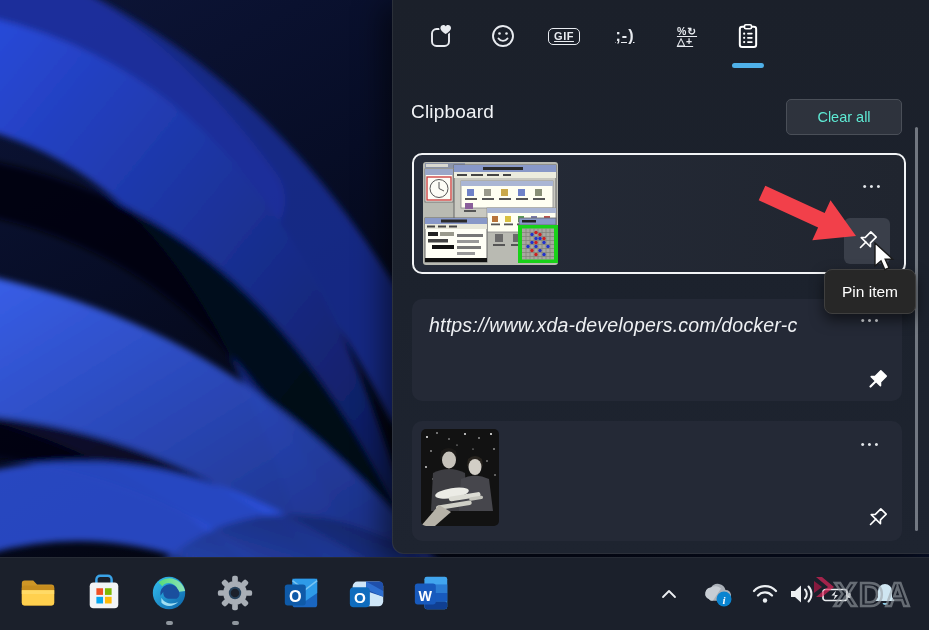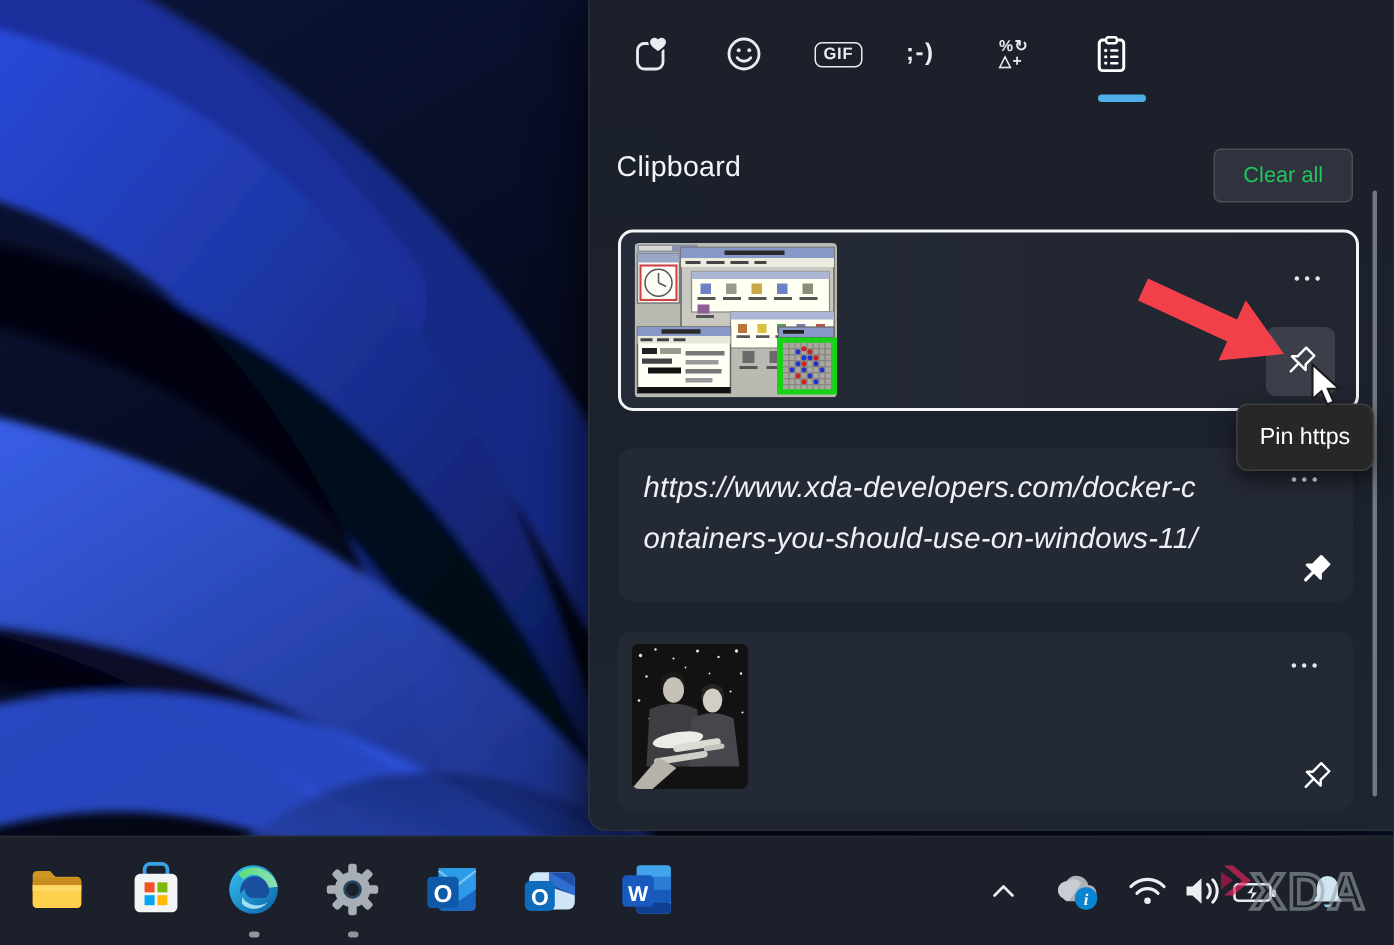--- a/index.html
+++ b/index.html
@@ -12,29 +12,29 @@
   
   .wallpaper{left:0;top:0;width:929px;height:630px;z-index:0;}
 
   
   .panel{left:392px;top:0;width:537px;height:553px;z-index:5;
     background:linear-gradient(180deg,#1b202a 0%,#1c222d 55%,#1e2430 100%);
     border-left:1px solid rgba(255,255,255,.07);
     border-bottom:1px solid rgba(255,255,255,.07);
     border-bottom-left-radius:12px;
     box-shadow:-10px 6px 28px rgba(0,0,0,.5);}
-  .tabbtn{top:14px;width:42px;height:44px;display:flex;align-items:center;
-    color:#e8ebf0;border-radius:5px;}
+  .tabbtn{top:14px;width:42px;height:44px;display:flex;align-items:center;justify-content:center;
+    color:#e8ebf0;border-radius:5px;text-decoration:underline;}
   .gif-badge{font-size:11px;font-weight:bold;letter-spacing:.5px;border:1.7px solid #e8ebf0;border-radius:5px;padding:1.5px 5px;}
   .kaomoji{font-size:16px;font-weight:600;letter-spacing:1px;}
   .symbols{font-size:10.5px;font-weight:bold;line-height:10.5px;letter-spacing:1px;text-align:left;}
   .tab-indicator{left:339px;top:63px;width:32px;height:5px;border-radius:3px;}
   .hdr-title{left:18px;top:101px;font-size:19px;color:#f2f4f7;letter-spacing:.2px;}
-  .clearall{right:28px;top:99px;width:93px;height:36px;background:#2e333d;
-    border:1px solid #4a4f58;border-radius:5px;color:#22c55e;font-size:14.5px;
+  .clearall{right:28px;top:99px;width:116px;height:36px;background:#2e333d;
+    border:1px solid #4a4f58;border-radius:5px;color:#5eead4;font-size:14.5px;
     display:flex;align-items:center;justify-content:center;}
   .scrollbar{left:522px;top:127px;width:3px;height:404px;border-radius:2px;background:rgba(200,206,214,.5);}
 
   .card{left:19px;width:490px;background:#242936;border-radius:10px;}
   .card1{top:153px;height:117px;border:2px solid #f2f4f6;background:linear-gradient(90deg,#252b38 0%,#20252f 100%);}
   .card2{top:299px;height:102px;font-style:italic;}
   .card3{top:421px;height:120px;}
   .thumb1{left:9px;top:7px;width:135px;height:103px;border-radius:3px;overflow:hidden;}
   .thumb3{left:9px;top:8px;width:78px;height:97px;border-radius:5px;overflow:hidden;}
   .more{right:14px;width:34px;height:22px;color:#e3e6ea;font-size:11px;letter-spacing:3px;
@@ -264,21 +264,20 @@
             <path d="M8.5 3.5 h7 v7.5 l2.5 2.5 h-12 l2.5 -2.5 z"></path>
             <line x1="12" y1="13.5" x2="12" y2="20.5"></line>
           </g>
         </svg>
       </div>
     </div>
 
     <div class="abs card card2">
       <div class="abs urltext">
         <span>https://www.xda-developers.com/docker-c</span><br>
-        <span>ontainers-you-should-use-on-windows-11/</span>
       </div>
       <div class="abs more" style="top:10px">•••</div>
       <div class="abs" style="right:12px;bottom:8px;">
         <svg width="26" height="26" viewBox="0 0 24 24">
           <g transform="rotate(45 12 12)" stroke="#fff" stroke-width="1.5" fill="#fff" stroke-linejoin="round" stroke-linecap="round">
             <path d="M8.5 3.5 h7 v7.5 l2.5 2.5 h-12 l2.5 -2.5 z"></path>
             <line x1="12" y1="13.5" x2="12" y2="20.5" stroke-width="2"></line>
           </g>
         </svg>
       </div>
@@ -332,21 +331,21 @@
           </g>
         </svg>
       </div>
     </div>
   </div>
 
   <svg class="abs arrow-annot" width="125" height="90" viewBox="0 0 125 90">
     <polygon points="17.3,10.7 76.7,38.0 82.5,25.2 108,61.0 64.3,65.3 70.1,52.6 10.7,25.3" fill="#f2404a" transform="translate(0,-5)"></polygon>
   </svg>
 
-  <div class="abs tooltip">Pin https</div>
+  <div class="abs tooltip">Pin item</div>
 
   <svg class="abs cursor" width="24" height="32" viewBox="0 0 24 32">
     <path d="M2 1 L2 24 L8 18.8 L11.8 27.6 L16 25.8 L12.2 17.2 L19.6 17 Z" fill="#fff" stroke="#1a1a1a" stroke-width="1.4"></path>
   </svg>
 
   <div class="abs taskbar">
 
     <div class="abs tb-ic" style="left:16px">
       <svg width="40" height="40" viewBox="0 0 42 42">
         <path d="M4 11 a3 3 0 0 1 3-3 h9 l4 4 h15 a3 3 0 0 1 3 3 v3 h-34 z" fill="#cf9626"></path>

